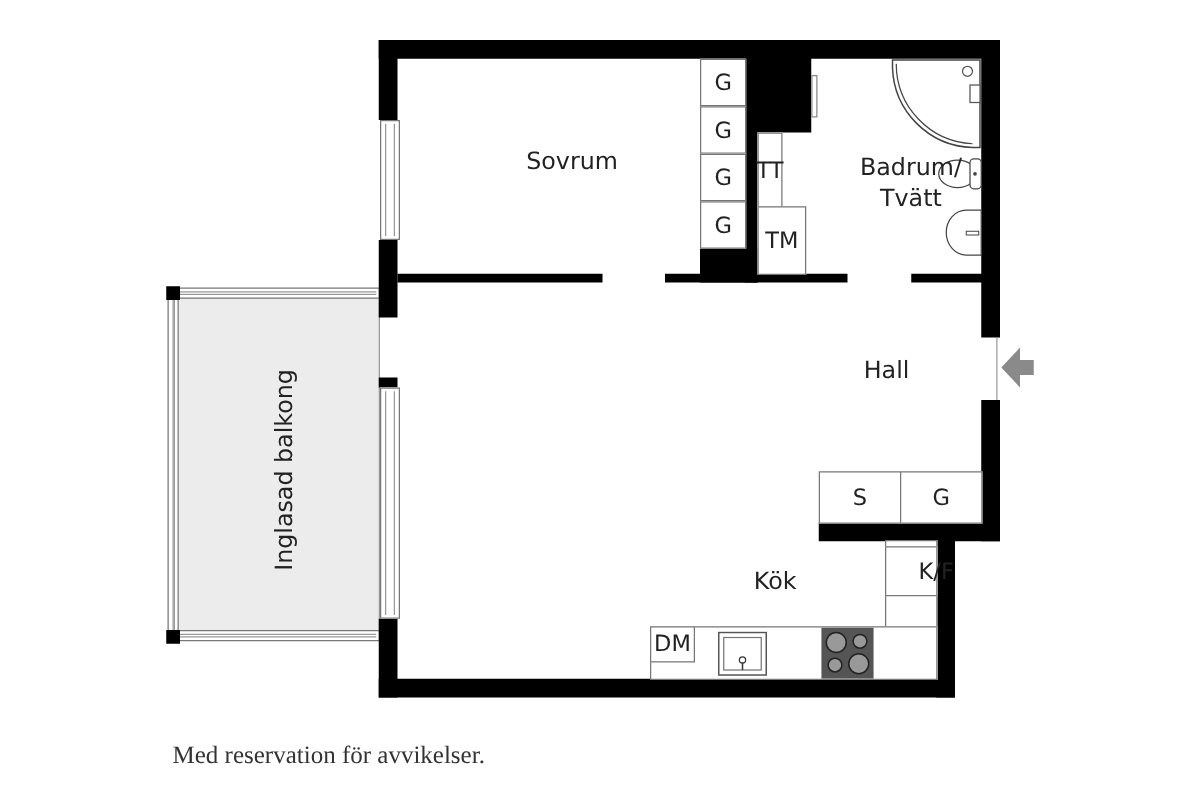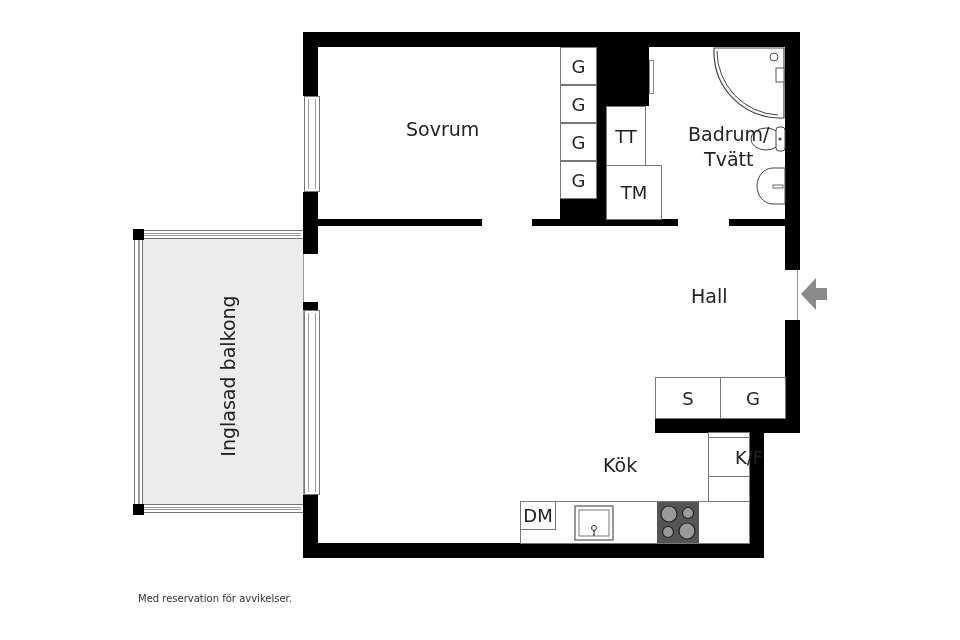--- a/index.html
+++ b/index.html
@@ -45,22 +45,22 @@
   <div class="wall" style="left:729px;top:219px;width:58px;height:7px;"></div>
   <div class="wall" style="left:596px;top:46px;width:53px;height:60px;"></div>
   <div class="wall" style="left:596px;top:46px;width:10px;height:180px;"></div>
   <div class="wall" style="left:560px;top:198px;width:46px;height:28px;"></div>
 
   <div class="box" style="left:560px;top:47px;width:37px;height:38px;">G</div>
   <div class="box" style="left:560px;top:85px;width:37px;height:38px;">G</div>
   <div class="box" style="left:560px;top:123px;width:37px;height:38px;">G</div>
   <div class="box" style="left:560px;top:161px;width:37px;height:38px;">G</div>
 
-  <div class="box" style="left:606px;top:106px;width:40px;height:60px;">TT</div>
-  <div class="box" style="left:606px;top:165px;width:56px;height:55px;">TM</div>
+  <div class="box" style="left:606px;top:106px;width:20px;height:60px;">TT</div>
+  <div class="box" style="left:606px;top:165px;width:39px;height:55px;">TM</div>
   <div class="abs" style="left:649px;top:60px;width:5px;height:34px;border:1px solid #888;background:#fff;"></div>
 
   <svg class="abs" style="left:712px;top:46px;" width="74" height="78" viewBox="0 0 74 78">
     <path d="M2,2 L2,8 A66,66 0 0 0 66,72 L72,72 L72,2 Z" fill="#fff" stroke="#444" stroke-width="1.2"></path>
     <path d="M5,5 A64,64 0 0 0 66,69" fill="none" stroke="#444" stroke-width="1"></path>
     <circle cx="62" cy="11" r="4" fill="none" stroke="#555" stroke-width="1"></circle>
     <rect x="64" y="22" width="8" height="14" fill="#fff" stroke="#555" stroke-width="1"></rect>
   </svg>
 
   <svg class="abs" style="left:750px;top:124px;" width="36" height="30" viewBox="0 0 36 30">
@@ -93,22 +93,22 @@
     <line x1="20" y1="25" x2="20" y2="31" stroke="#333" stroke-width="1.2"></line>
   </svg>
   <svg class="abs" style="left:657px;top:502px;" width="42" height="41" viewBox="0 0 42 41">
     <rect x="0" y="0" width="42" height="41" fill="#555"></rect>
     <circle cx="12" cy="12" r="8" fill="#999" stroke="#222" stroke-width="1.2"></circle>
     <circle cx="31" cy="11" r="5.5" fill="#999" stroke="#222" stroke-width="1.2"></circle>
     <circle cx="11" cy="30" r="5.5" fill="#999" stroke="#222" stroke-width="1.2"></circle>
     <circle cx="30" cy="29" r="8" fill="#999" stroke="#222" stroke-width="1.2"></circle>
   </svg>
 
-  <div class="label" style="left:406px;top:118px;">Sovrum</div>
+  <div class="label" style="left:421px;top:118px;">Sovrum</div>
   <div class="abs" style="left:652px;top:122px;text-align:center;font-size:19px;line-height:25px;color:#222;margin-left:36px;">
     <div>Badrum/</div>
     <div>Tvätt</div>
   </div>
   <div class="label" style="left:691px;top:285px;">Hall</div>
   <div class="label" style="left:603px;top:454px;">Kök</div>
 
-  <div class="abs" style="left:138px;top:593px;font-size:10px;color:#333;white-space:nowrap;">Med reservation för avvikelser.</div>
+  <div class="abs" style="left:138px;top:593px;font-size:20px;color:#333;white-space:nowrap;font-family:Liberation Serif, serif;">Med reservation för avvikelser.</div>
 </div>
 
 </body></html>

